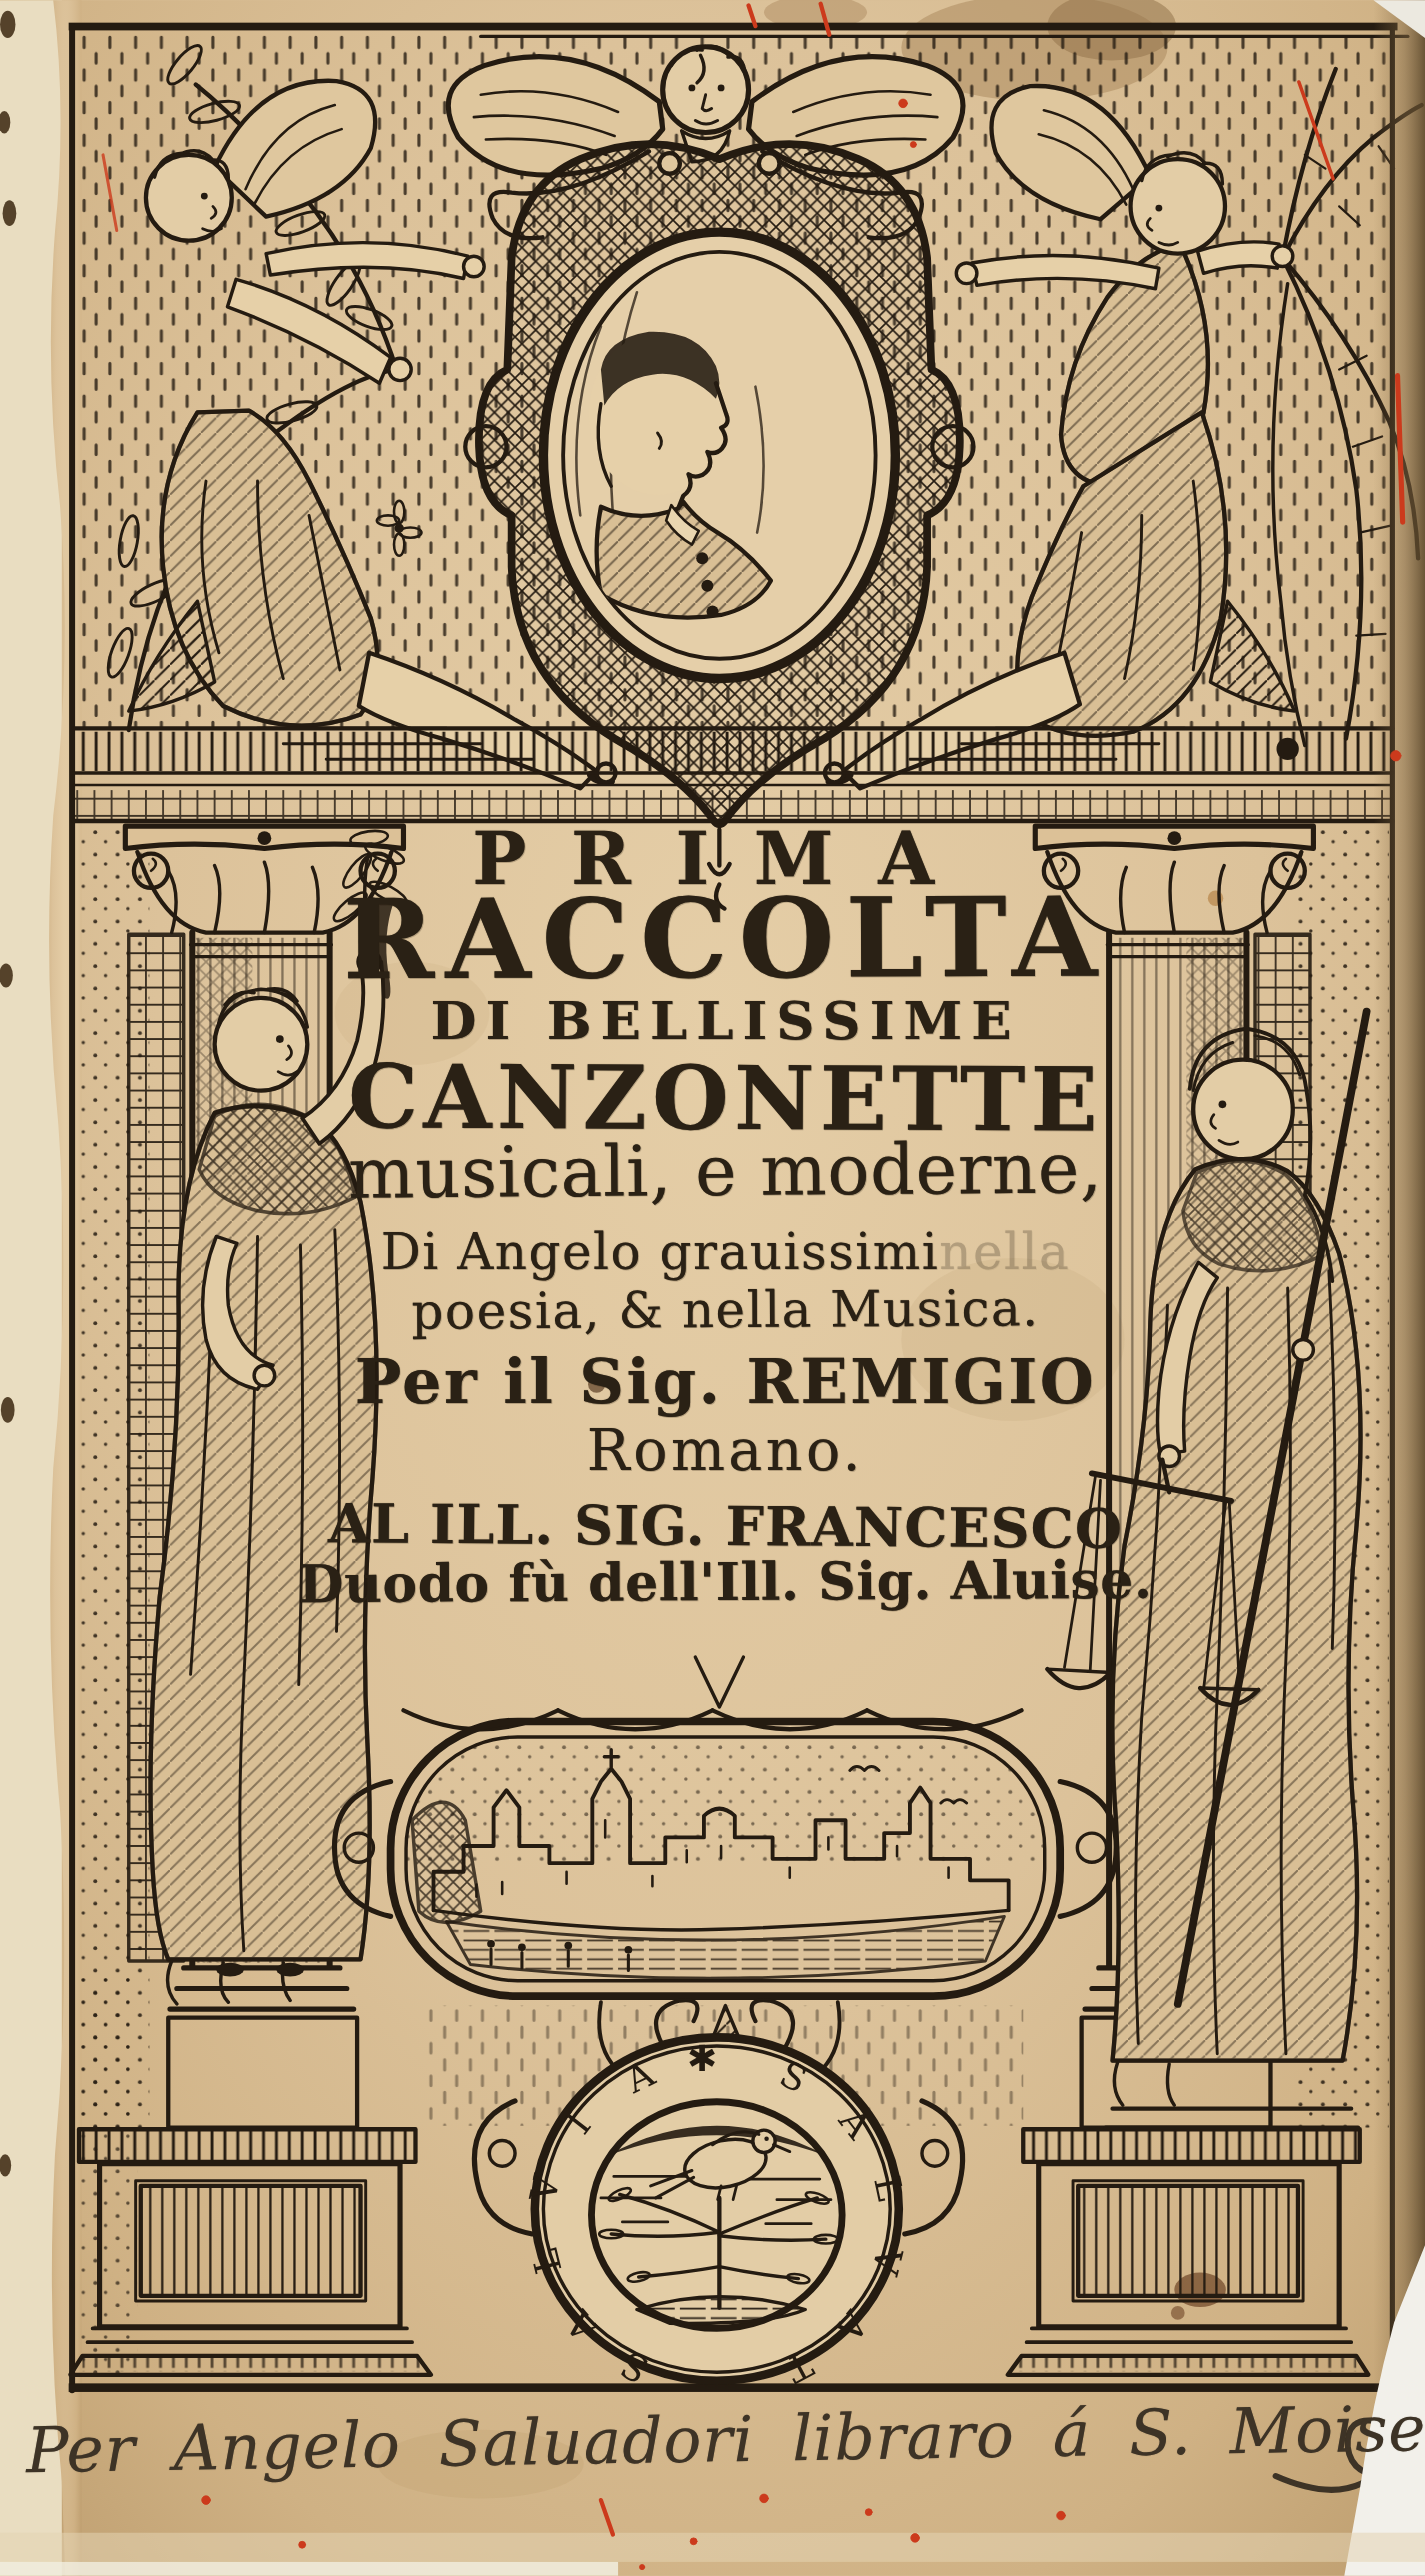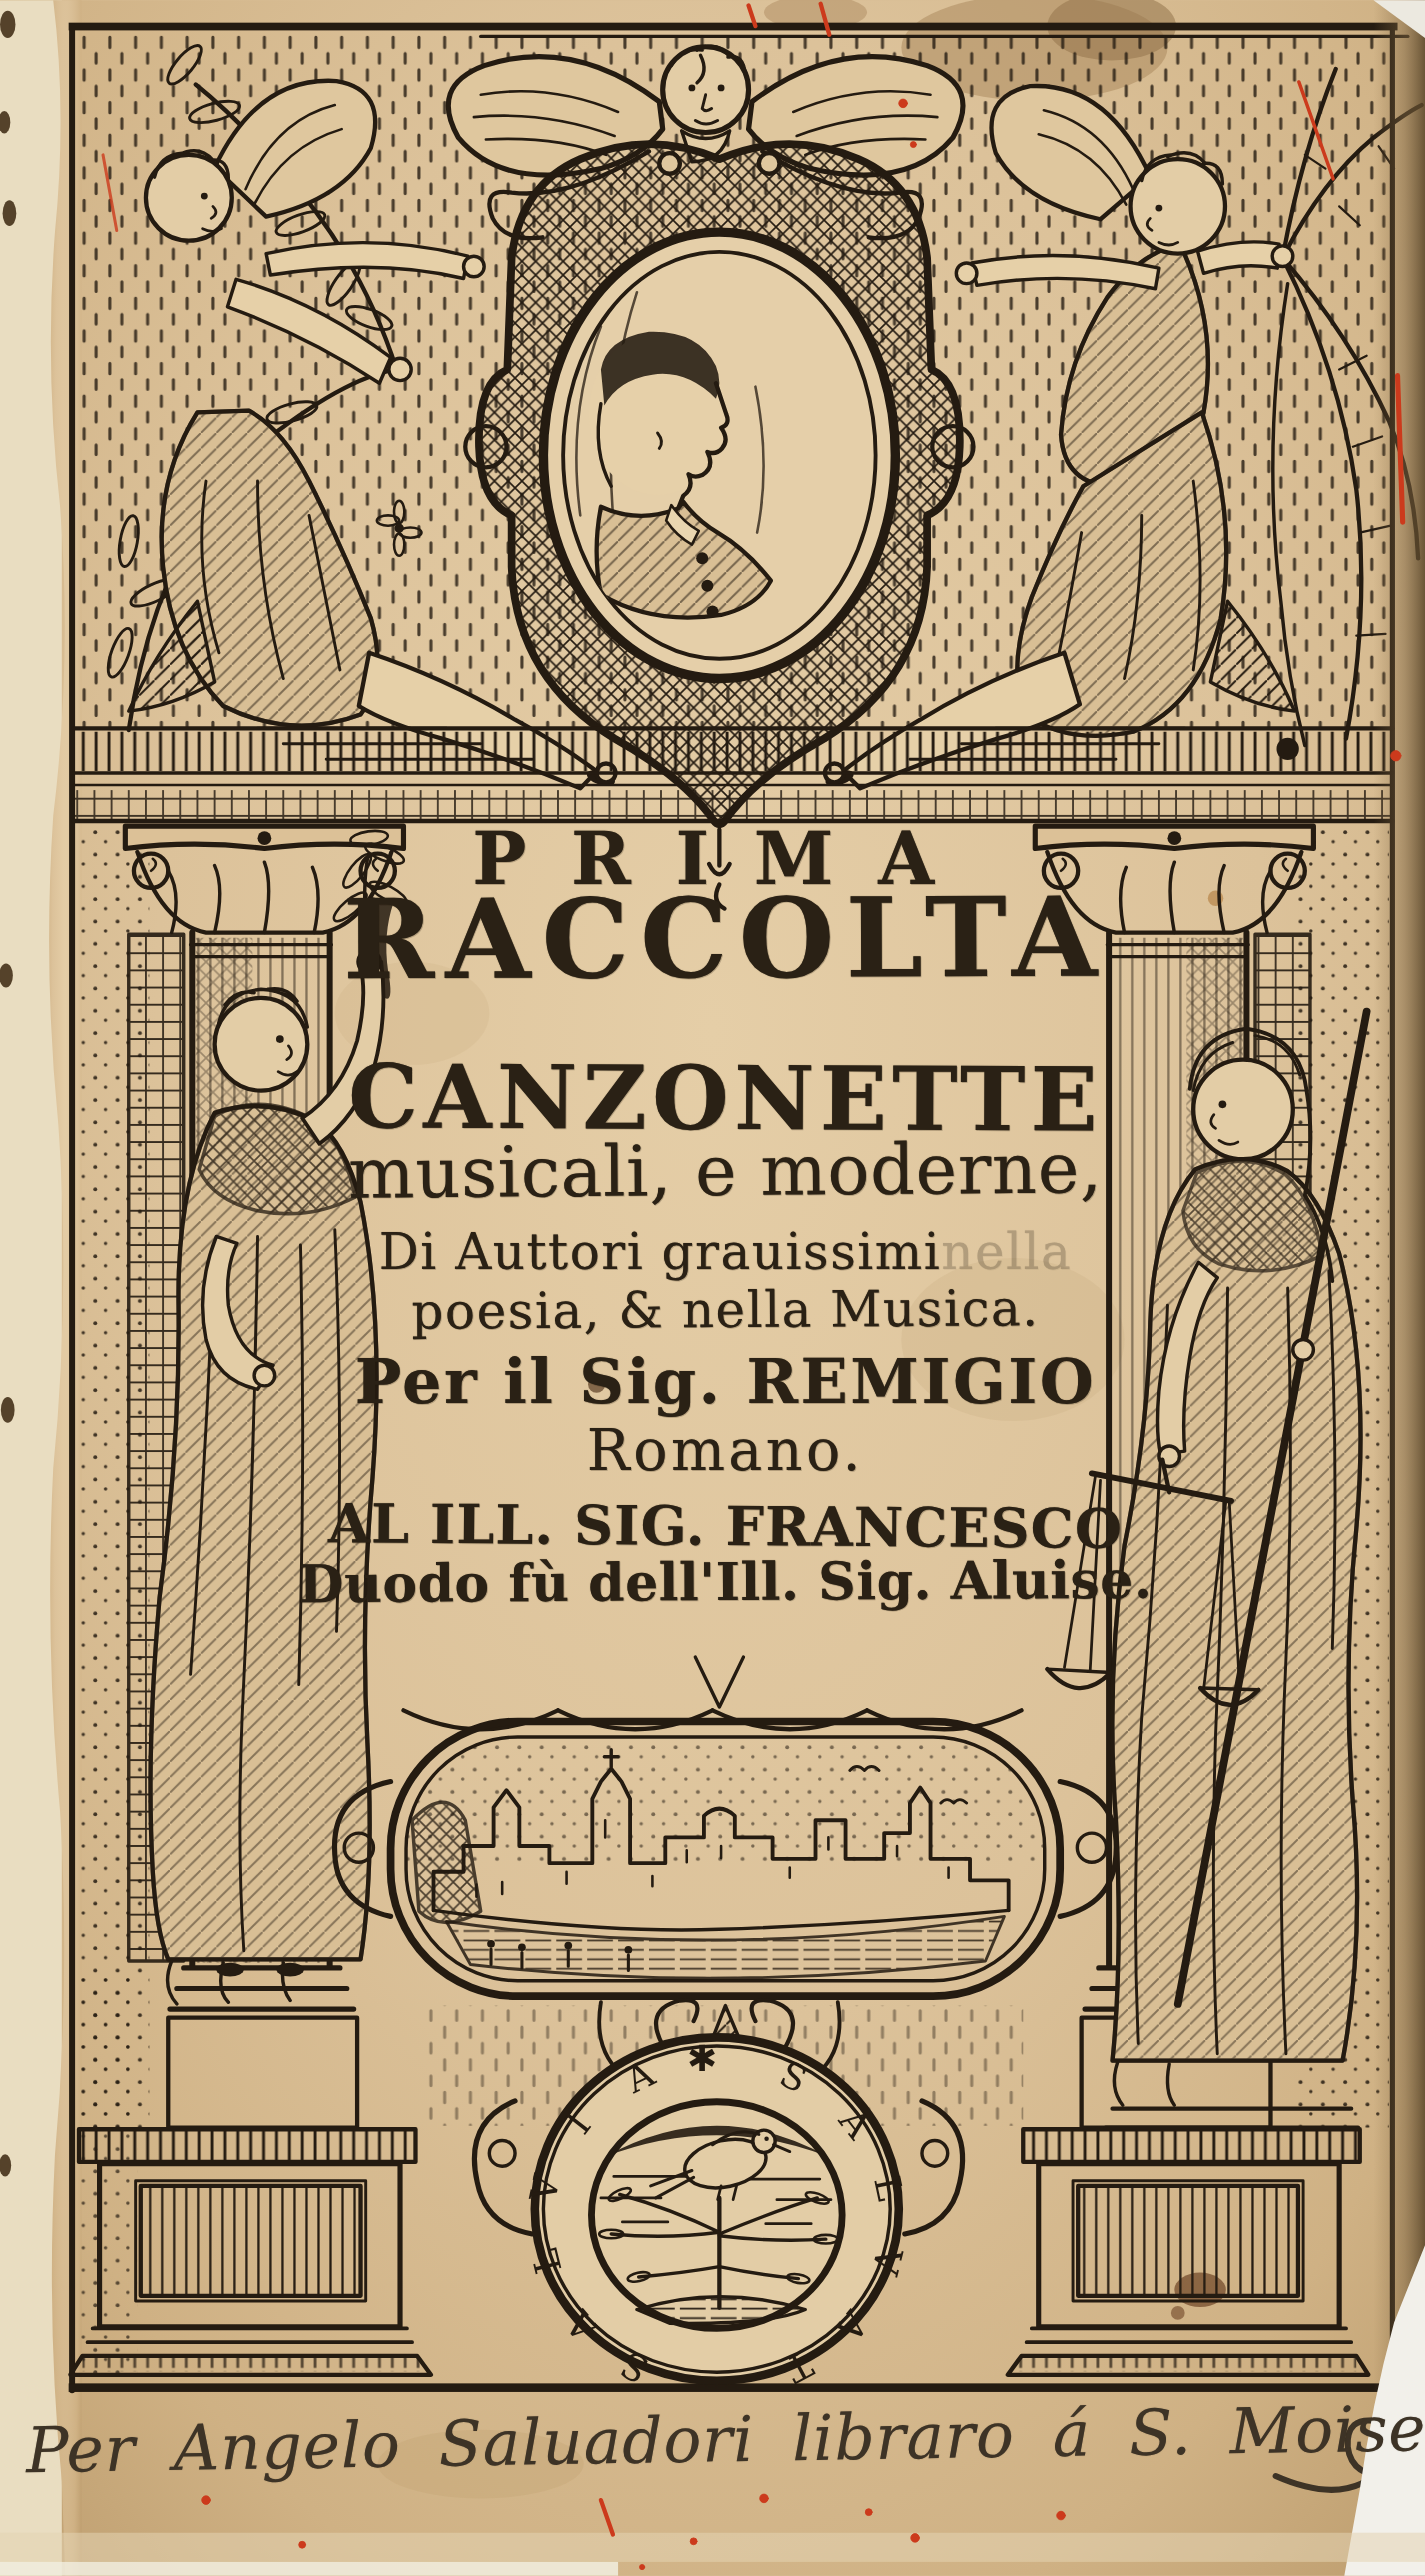--- a/index.html
+++ b/index.html
@@ -452,23 +452,24 @@
         <circle cx="1066" cy="2956" r="5"></circle>
     <circle cx="1236" cy="2930" r="5"></circle>
         <circle cx="748" cy="2990" r="3"></circle>
     <path d="M120 180L136 268" stroke-width="3.5" fill="none" opacity=".8"></path>
   </g>
 </svg>
 
 <div class="titleblock">
   <div class="tline l-prima">PRIMA</div>
   <div class="tline l-raccolta">RACCOLTA</div>
+  <div class="tline l-bellis">DI BELLISSIME</div>
   <div class="tline l-canzo">CANZONETTE</div>
   <div class="tline l-musicali">musicali, e moderne,</div>
-  <div class="tline l-auttori"><span>Di Auttori grauissimi</span><span class="faded">nella</span></div>
+  <div class="tline l-auttori"><span>Di Angelo grauissimi</span><span class="faded">nella</span></div>
   <div class="tline l-poesia">poesia, &amp; nella Musica.</div>
   <div class="tline l-romano">Romano.</div>
   <div class="tline l-remigio">Per il Sig. REMIGIO</div>
   <div class="tline l-alill">AL ILL. SIG. FRANCESCO</div>
   <div class="tline l-duodo">Duodo fù dell'Ill. Sig. Aluise.</div>
 </div>
 
 <div class="imprint">Per Angelo Saluadori libraro á S. Moise</div>
 
 </div>

